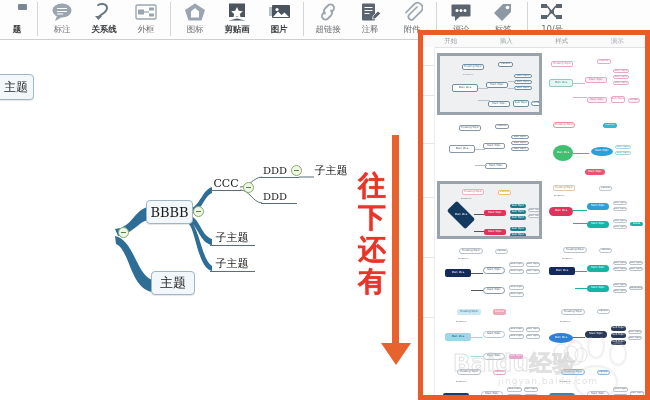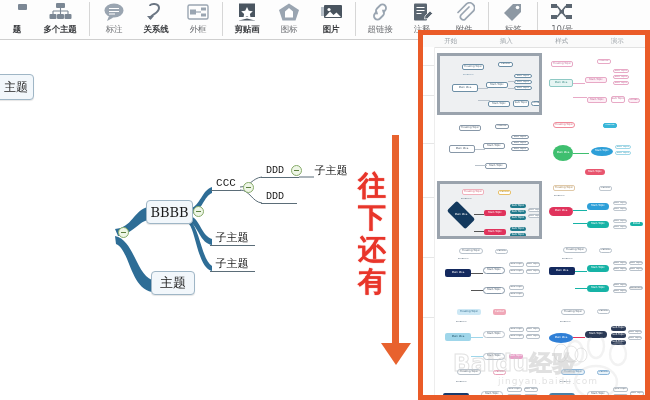--- a/index.html
+++ b/index.html
@@ -44,21 +44,21 @@
   .node{
     position:absolute;box-sizing:border-box;
     display:flex;align-items:center;justify-content:center;
     font-family:"DejaVu Serif","Liberation Serif",serif;
     white-space:nowrap;
   }
   .node.box{
     background:#f2f7fb;border:1px solid #9fb6c6;border-radius:4px;
     box-shadow:0 1px 1px rgba(0,0,0,.10);
   }
-  .node.plain{background:transparent;border:none;font-family:Liberation Mono, monospace;}
+  .node.plain{background:transparent;border:none;}
 
   .collapse{
     position:absolute;width:11px;height:11px;border-radius:50%;
     background:#eef6e6;border:1px solid #87ab6a;box-sizing:border-box;
     display:flex;align-items:center;justify-content:center;
   }
   .collapse::before{content:"";display:block;width:5px;height:1px;background:#5d8040;}
 
   .underline{position:absolute;height:1px;background:#5b6d78;}
 
@@ -150,32 +150,20 @@
 
     <div class="tb-group">
       <div class="tb-item narrow">
         <div class="tb-ico">
           <svg width="20" height="20" viewBox="0 0 20 20">
               <rect x="11" y="2" width="9" height="6" rx="1" fill="#7b8794"></rect>
             </svg>
         </div>
         <div class="tb-lbl cut">题</div>
       </div>
-      <div class="tb-item wide">
-        <div class="tb-ico">
-          <svg width="24" height="20" viewBox="0 0 24 20">
-            <rect x="8" y="1" width="9" height="5" rx="1" fill="#7b8794"></rect>
-            <path d="M12.5 6 v3 M5 9 h15 M5 9 v3 M12.5 9 v3 M20 9 v3" stroke="#7b8794" stroke-width="1.1" fill="none"></path>
-            <rect x="1.5" y="12" width="7" height="5" rx="1" fill="#7b8794"></rect>
-            <rect x="9" y="12" width="7" height="5" rx="1" fill="#7b8794"></rect>
-            <rect x="16.5" y="12" width="7" height="5" rx="1" fill="#7b8794"></rect>
-          </svg>
-        </div>
-        <div class="tb-lbl dark">多个主题</div>
-      </div>
     </div>
 
     <div class="tb-sep"></div>
 
     <div class="tb-group">
       <div class="tb-item">
         <div class="tb-ico">
           <svg width="22" height="20" viewBox="0 0 22 20">
             <ellipse cx="11" cy="8.5" rx="9.5" ry="7" fill="#9aa5b1"></ellipse>
             <path d="M6 14 l-2 5 l6.5 -3.6z" fill="#9aa5b1"></path>
@@ -206,35 +194,35 @@
         <div class="tb-lbl">外框</div>
       </div>
     </div>
 
     <div class="tb-sep"></div>
 
     <div class="tb-group">
       <div class="tb-item">
         <div class="tb-ico">
           <svg width="22" height="20" viewBox="0 0 22 20">
+            <path d="M11 1.5 L21 8 L17.5 18.5 H4.5 L1 8 Z" fill="#9aa5b1"></path>
+            <path d="M11 6 l4 3.5 v6 h-8 v-6z" fill="#fff"></path>
+          </svg>
+        </div>
+        <div class="tb-lbl">图标</div>
+      </div>
+      <div class="tb-item">
+        <div class="tb-ico">
+          <svg width="22" height="20" viewBox="0 0 22 20">
             <rect x="3" y="1.5" width="16" height="17" fill="#4a5560"></rect>
             <path d="M11 5 l1.8 3.7 l4 .6 l-2.9 2.8 l.7 4 l-3.6 -1.9 l-3.6 1.9 l.7 -4 l-2.9 -2.8 l4 -.6z" fill="#fff"></path>
             <path d="M3 15 h16 v3.5 l-8 -2 l-8 2z" fill="#fff"></path>
           </svg>
         </div>
         <div class="tb-lbl dark">剪贴画</div>
-      </div>
-      <div class="tb-item">
-        <div class="tb-ico">
-          <svg width="22" height="20" viewBox="0 0 22 20">
-            <path d="M11 1.5 L21 8 L17.5 18.5 H4.5 L1 8 Z" fill="#9aa5b1"></path>
-            <path d="M11 6 l4 3.5 v6 h-8 v-6z" fill="#fff"></path>
-          </svg>
-        </div>
-        <div class="tb-lbl">图标</div>
       </div>
       <div class="tb-item">
         <div class="tb-ico">
           <svg width="23" height="20" viewBox="0 0 23 20">
             <rect x="1" y="5" width="10" height="9" fill="#b6bfc8"></rect>
             <rect x="4" y="3" width="18" height="13" rx="1" fill="#49545f"></rect>
             <circle cx="9" cy="7.5" r="1.6" fill="#fff"></circle>
             <path d="M5 15 l5 -5.5 l3.5 3.5 l3 -2.5 l4.5 4.5z" fill="#fff"></path>
           </svg>
         </div>
@@ -270,20 +258,32 @@
             <path d="M16 5 l-8 8 a3 3 0 0 0 4.2 4.2 l8.3 -8.3 a5 5 0 0 0 -7 -7 L5 10.5" stroke="#9aa5b1" stroke-width="1.7" fill="none" stroke-linecap="round"></path>
           </svg>
         </div>
         <div class="tb-lbl">附件</div>
       </div>
     </div>
 
     <div class="tb-sep"></div>
 
     <div class="tb-group">
+      <div class="tb-item">
+        <div class="tb-ico">
+          <svg width="22" height="20" viewBox="0 0 22 20">
+            <rect x="1.5" y="2.5" width="19" height="12" rx="1" fill="#5a6570"></rect>
+            <path d="M5 14 l0 5 l5.5 -5z" fill="#5a6570"></path>
+            <circle cx="7" cy="8.5" r="1.5" fill="#fff"></circle>
+            <circle cx="11" cy="8.5" r="1.5" fill="#fff"></circle>
+            <circle cx="15" cy="8.5" r="1.5" fill="#fff"></circle>
+          </svg>
+        </div>
+        <div class="tb-lbl">评论</div>
+      </div>
       <div class="tb-item">
         <div class="tb-ico">
           <svg width="22" height="20" viewBox="0 0 22 20">
             <path d="M2 11 L11 2 h8 v8 l-9 9z" fill="#8d98a3"></path>
             <circle cx="15.5" cy="5.5" r="1.8" fill="#fff"></circle>
           </svg>
         </div>
         <div class="tb-lbl">标签</div>
       </div>
     </div>

